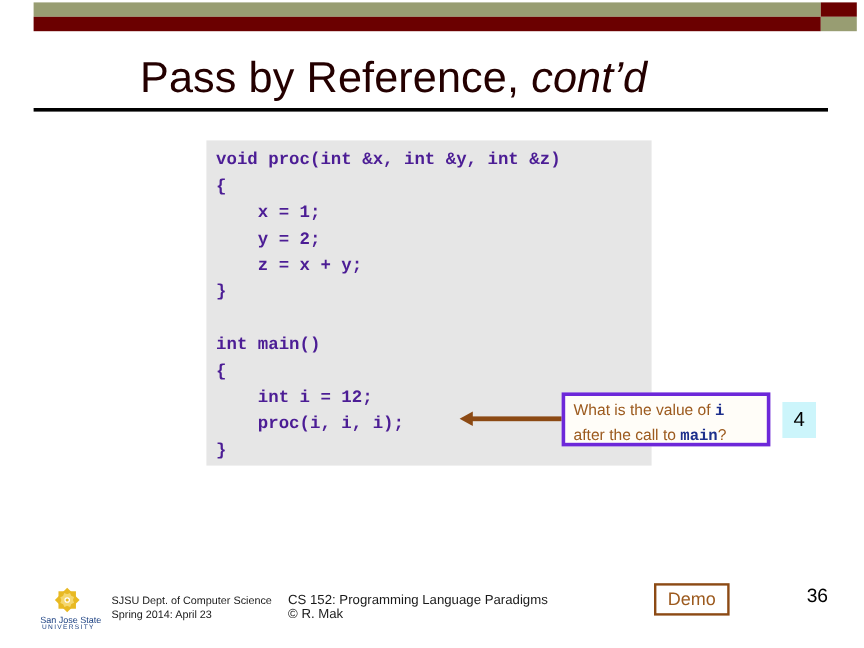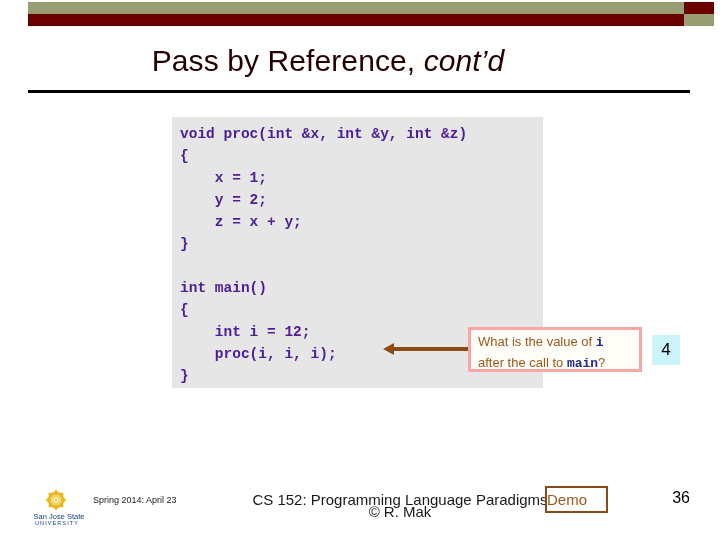--- a/index.html
+++ b/index.html
@@ -36,21 +36,21 @@
   .banner-main  { position: absolute; left: 0;     width: 656px; height: 12px; }
   .banner-cap   { position: absolute; left: 656px; width: 30px;  height: 12px; }
 
   
   .title {
     position: absolute;
     left: 0;
     top: 44px;
     width: 656px;
     text-align: center;
-    font-size: 30px;
+    font-size: 36px;
     color: #240000;
     letter-spacing: 0.1px;
     white-space: nowrap;
   }
   .title .ital { font-style: italic; }
 
   .title-rule {
     position: absolute;
     left: 28px;
     top: 90px;
@@ -77,21 +77,21 @@
     box-sizing: border-box;
   }
 
   
   .callout {
     position: absolute;
     left: 468px;
     top: 327px;
     width: 174px;
     height: 45px;
-    border: 3px solid #fca5a5;
+    border: 3px solid #6d28d9;
     background: #fffdf8;
     box-sizing: border-box;
     font-size: 13px;
     line-height: 20px;
     color: #9c5a1e;
     padding: 2px 0 0 7px;
   }
   .callout .mono {
     font-family: "Liberation Mono", "DejaVu Sans Mono", monospace;
     font-weight: bold;
@@ -175,38 +175,38 @@
     font-size: 9px;
     line-height: 12px;
     color: #1a1a1a;
     white-space: nowrap;
   }
   .footer-center {
     position: absolute;
     left: 240px;
     top: 494px;
     width: 320px;
-    text-align: center;
-    font-size: 15px;
+    font-size: 11px;
     line-height: 12px;
     color: #1a1a1a;
     white-space: nowrap;
   }
   .demo-box {
     position: absolute;
     left: 545px;
     top: 486px;
     width: 63px;
     height: 27px;
     border: 2px solid #8c4a14;
     background: #ffffff;
     box-sizing: border-box;
     color: #9c5a1e;
     font-size: 15px;
     line-height: 23px;
+    text-align: center;
   }
   .page-number {
     position: absolute;
     left: 650px;
     top: 489px;
     width: 40px;
     text-align: right;
     font-size: 16px;
     color: #000000;
   }
@@ -262,20 +262,21 @@
       <rect x="33" y="33" width="34" height="34" transform="rotate(67 50 50)"></rect>
     </g>
     <circle cx="50" cy="50" r="9" fill="#ffffff"></circle>
     <circle cx="50" cy="50" r="5" fill="#e8b923"></circle>
   </svg>
   <div class="logo-text-1">San Jose State</div>
   <div class="logo-text-2">UNIVERSITY</div>
 </div>
 
 <div class="footer-left">
+  <div>SJSU Dept. of Computer Science</div>
   <div>Spring 2014: April 23</div>
 </div>
 
 <div class="footer-center">
   <div>CS 152: Programming Language Paradigms</div>
   <div>© R. Mak</div>
 </div>
 
 <div class="demo-box">Demo</div>
 

